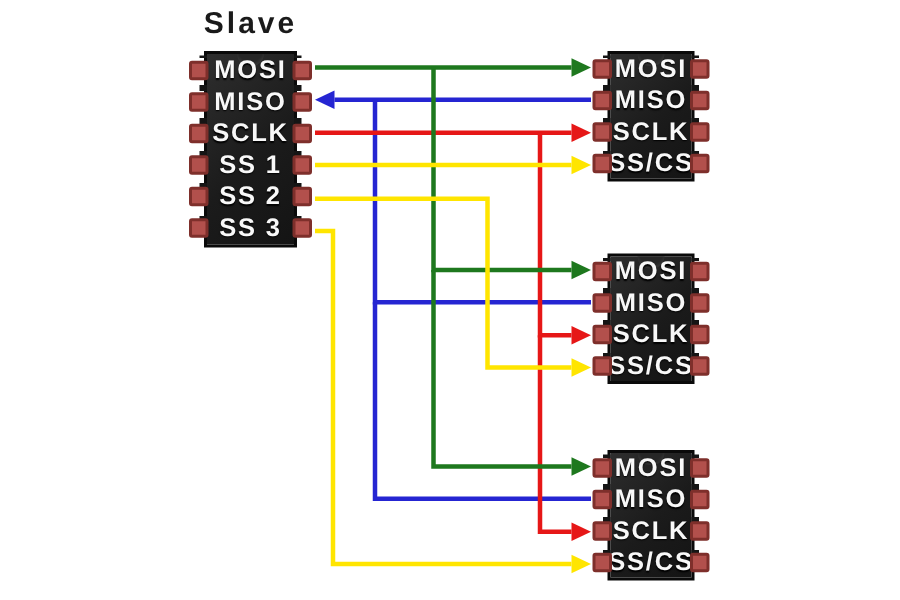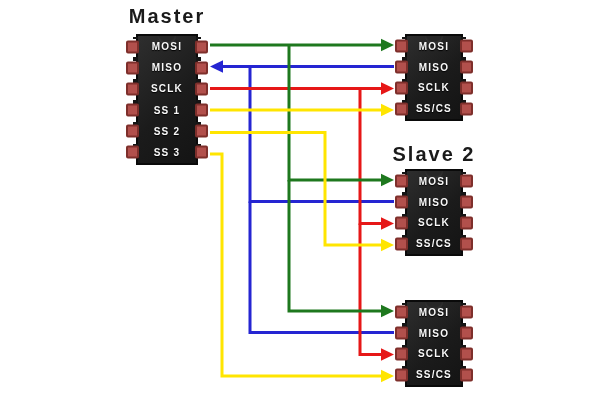--- a/index.html
+++ b/index.html
@@ -25,21 +25,21 @@
     width:18px; height:8px; border-radius:0 0 9px 9px; background:#262626;
     box-shadow:inset 0 -2px 2px rgba(255,255,255,0.07);}
   .row{flex:1; position:relative; display:flex; align-items:center; justify-content:center;}
   .row::before,.row::after{
     content:""; position:absolute; top:50%; transform:translateY(-50%);
     width:9px; height:9px; background:#b2504c; border:2px solid #7e2f2b; border-radius:2px;
   }
   .row::before{left:-12px;}
   .row::after{right:-12px;}
   .pin-label{
-    color:#f8f8f8; font-size:10px; font-weight:bold; letter-spacing:1.2px;
+    color:#f8f8f8; font-size:17px; font-weight:bold; letter-spacing:1.2px;
     text-shadow:0 1px 1px #000; white-space:nowrap;
   }
 </style>
 </head>
 <body>
 
 <div id="stage">
 
   <svg id="wires" viewBox="0 0 600 400" xmlns="http://www.w3.org/2000/svg">
       <polygon points="210,66.5 223,60.3 223,72.7" fill="#2525d2"></polygon>
@@ -59,22 +59,21 @@
       <polygon points="394,311 381,317.2 381,304.8" fill="#1e781e"></polygon>
       <polyline points="289,180 289,311 381,311" fill="none" stroke="#1e781e" stroke-width="3"></polyline>
       <polygon points="394,110 381,116.2 381,103.8" fill="#ffe500"></polygon>
       <polyline points="210,110 381,110" fill="none" stroke="#ffe500" stroke-width="3"></polyline>
       <polygon points="394,245 381,251.2 381,238.8" fill="#ffe500"></polygon>
       <polyline points="210,132.5 325,132.5 325,245 381,245" fill="none" stroke="#ffe500" stroke-width="3"></polyline>
       <polygon points="394,376 381,382.2 381,369.8" fill="#ffe500"></polygon>
       <polyline points="210,154 222,154 222,376 381,376" fill="none" stroke="#ffe500" stroke-width="3"></polyline>
     </svg>
 
-  <div class="chip-title" style="left:107px; top:5px;">Master</div>
-  <div class="chip-title" style="left:374px; top:143px;">Slave 2</div>
+  <div class="chip-title" style="left:107px; top:5px;">Slave</div>
 
   <div class="chip" style="left:136px; top:34px; width:62px; height:131px;">
     <div class="edge left"></div>
     <div class="edge right"></div>
     <div class="notch"></div>
     <div class="row">
         <span class="pin-label">MOSI</span>
       </div>
     <div class="row">
         <span class="pin-label">MISO</span>

